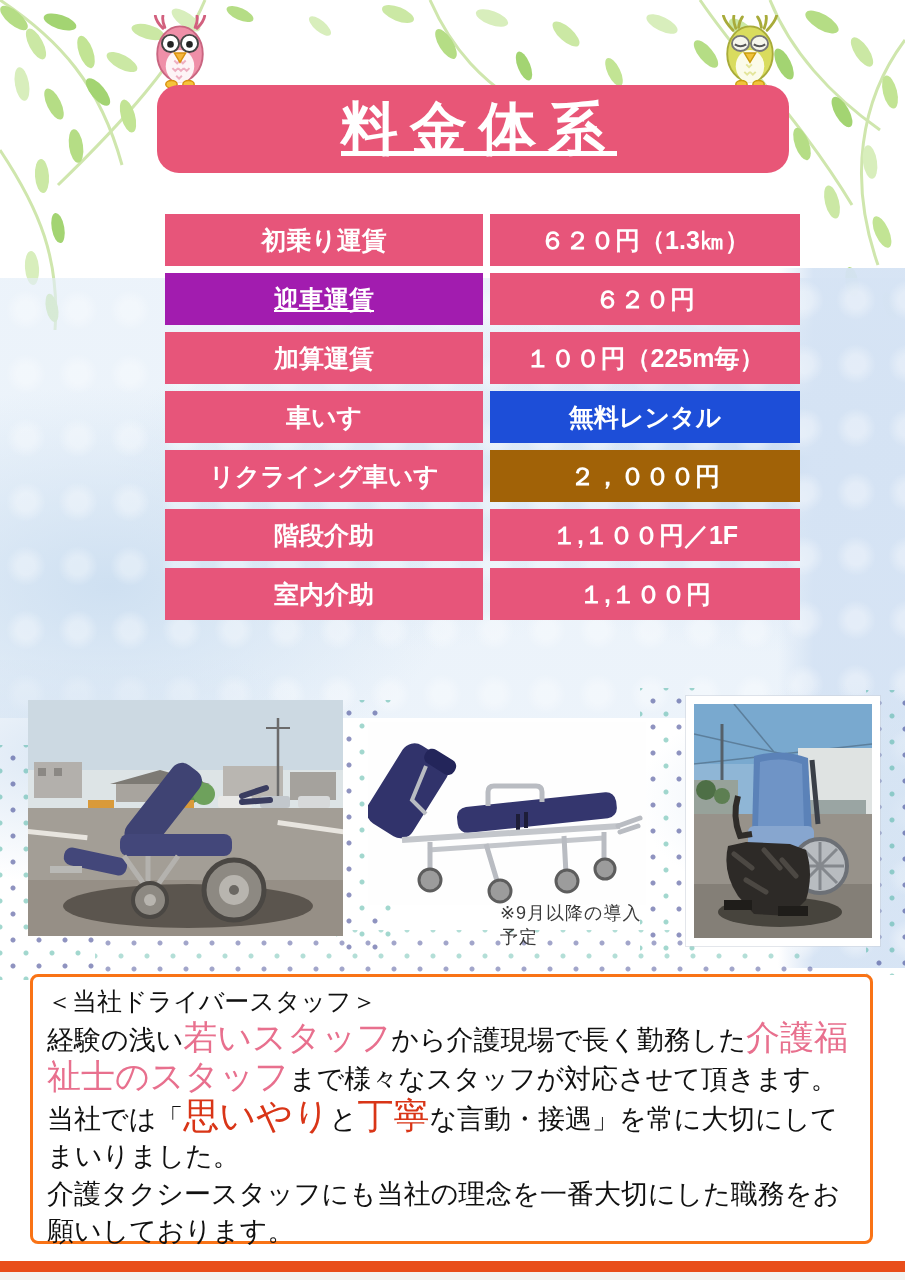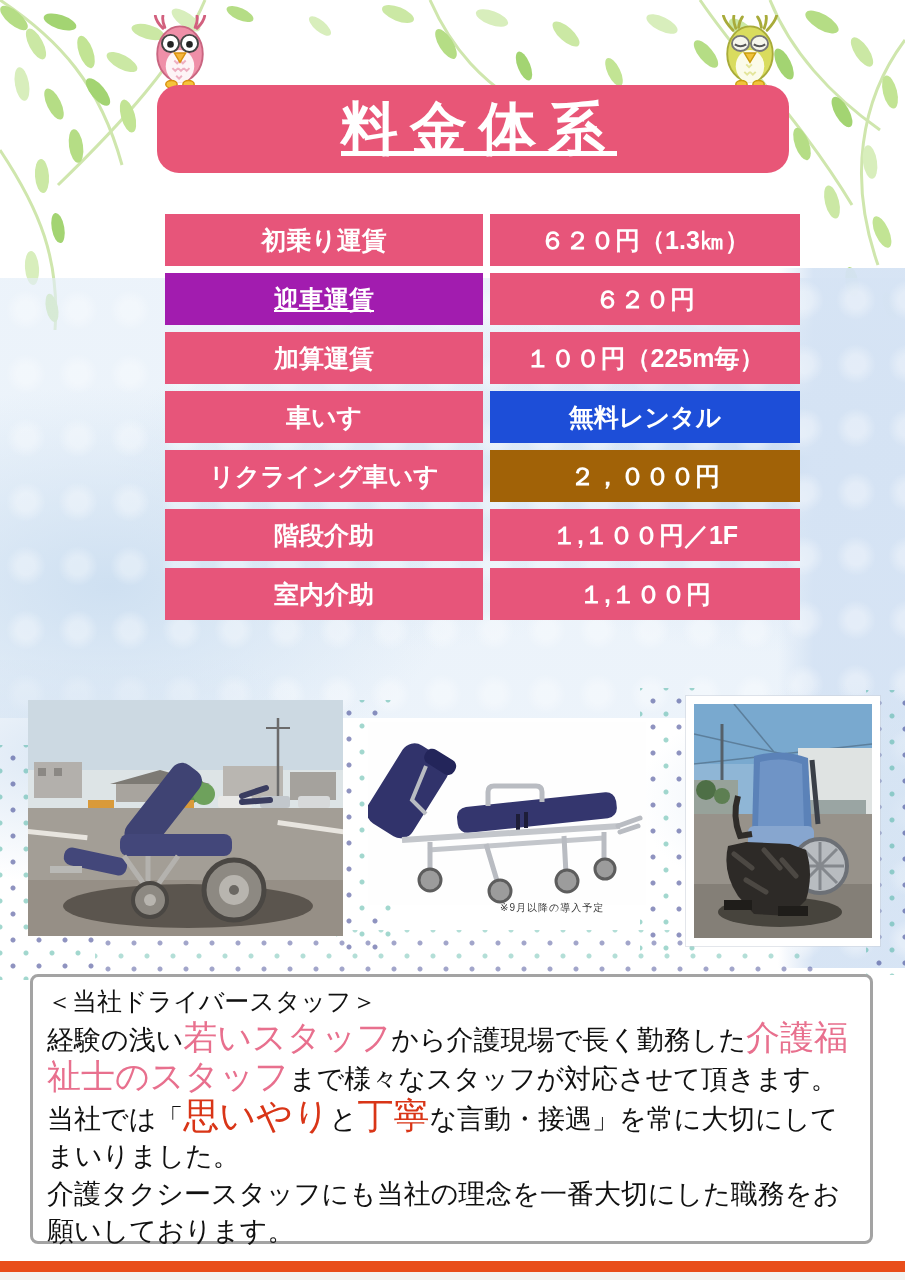--- a/index.html
+++ b/index.html
@@ -58,25 +58,25 @@
   .pcell.label{width:318px;}
   .pcell.value{flex:1;}
 
   
   .photo{position:absolute;}
   .photo-left{left:28px;top:700px;width:315px;height:236px;}
   .photo-mid{left:368px;top:722px;width:278px;height:183px;background:#fff;}
   .photo-right{left:686px;top:696px;width:194px;height:250px;background:#fff;padding:8px;box-sizing:border-box;
     box-shadow:0 0 0 1px rgba(200,205,215,.5);}
   .photo svg{display:block;width:100%;height:100%;}
-  .mid-caption{position:absolute;left:500px;top:901px;width:160px;font-size:10px;color:#3a3a3a;letter-spacing:1px;}
+  .mid-caption{position:absolute;left:500px;top:901px;width:160px;font-size:18px;color:#3a3a3a;letter-spacing:1px;}
 
   
   .staff-box{position:absolute;left:30px;top:974px;width:843px;height:270px;background:#fff;
-    border:3px solid #a3a3a3;border-radius:8px;box-sizing:border-box;padding:6px 14px 0 14px;color:#111;}
+    border:3px solid #f97316;border-radius:8px;box-sizing:border-box;padding:6px 14px 0 14px;color:#111;}
   .staff-box .hd{font-size:25px;line-height:1.3;margin:2px 0 2px 0;}
   .staff-box p{margin:0;font-size:27px;line-height:1.38;}
   .tx-pink{color:#e8708e;font-size:34px;line-height:1;}
   .tx-red{color:#d93517;font-size:36px;line-height:1;}
 </style>
 </head>
 <body>
 
 <div class="page">
 

